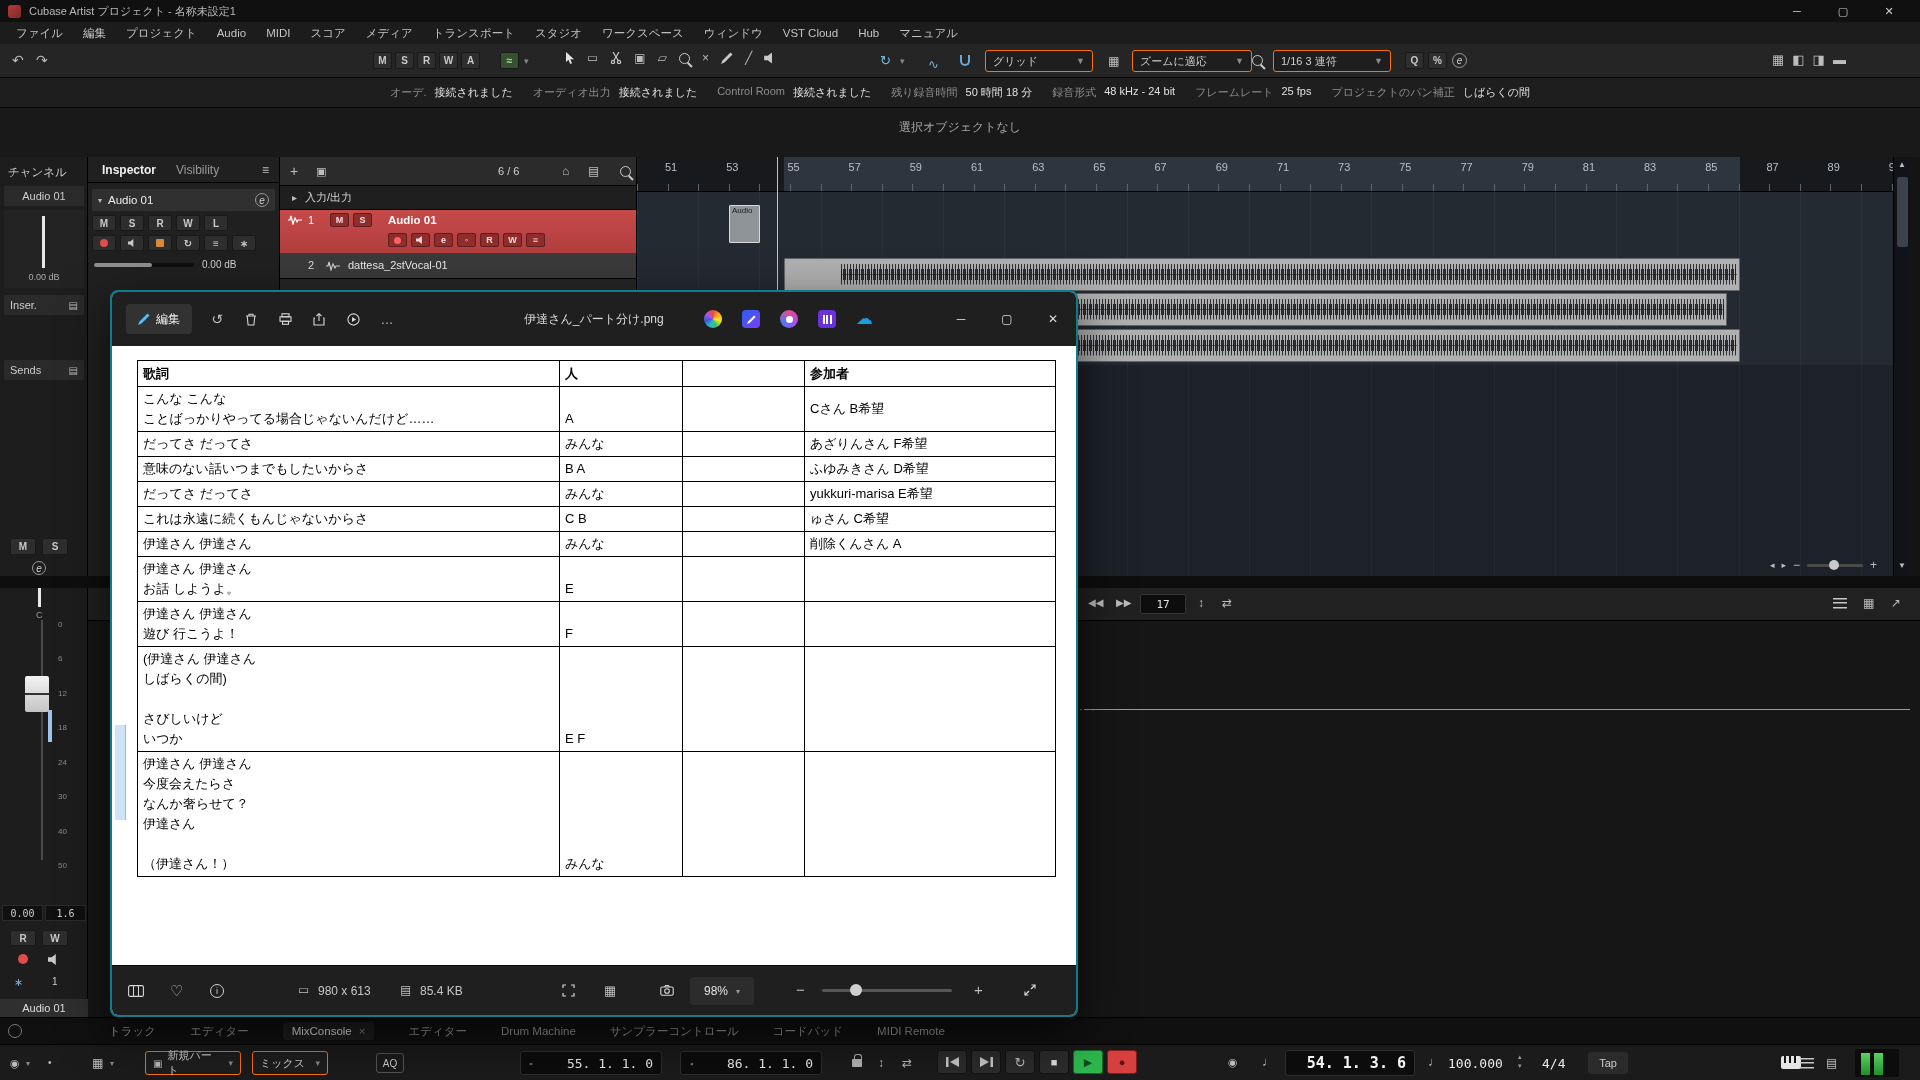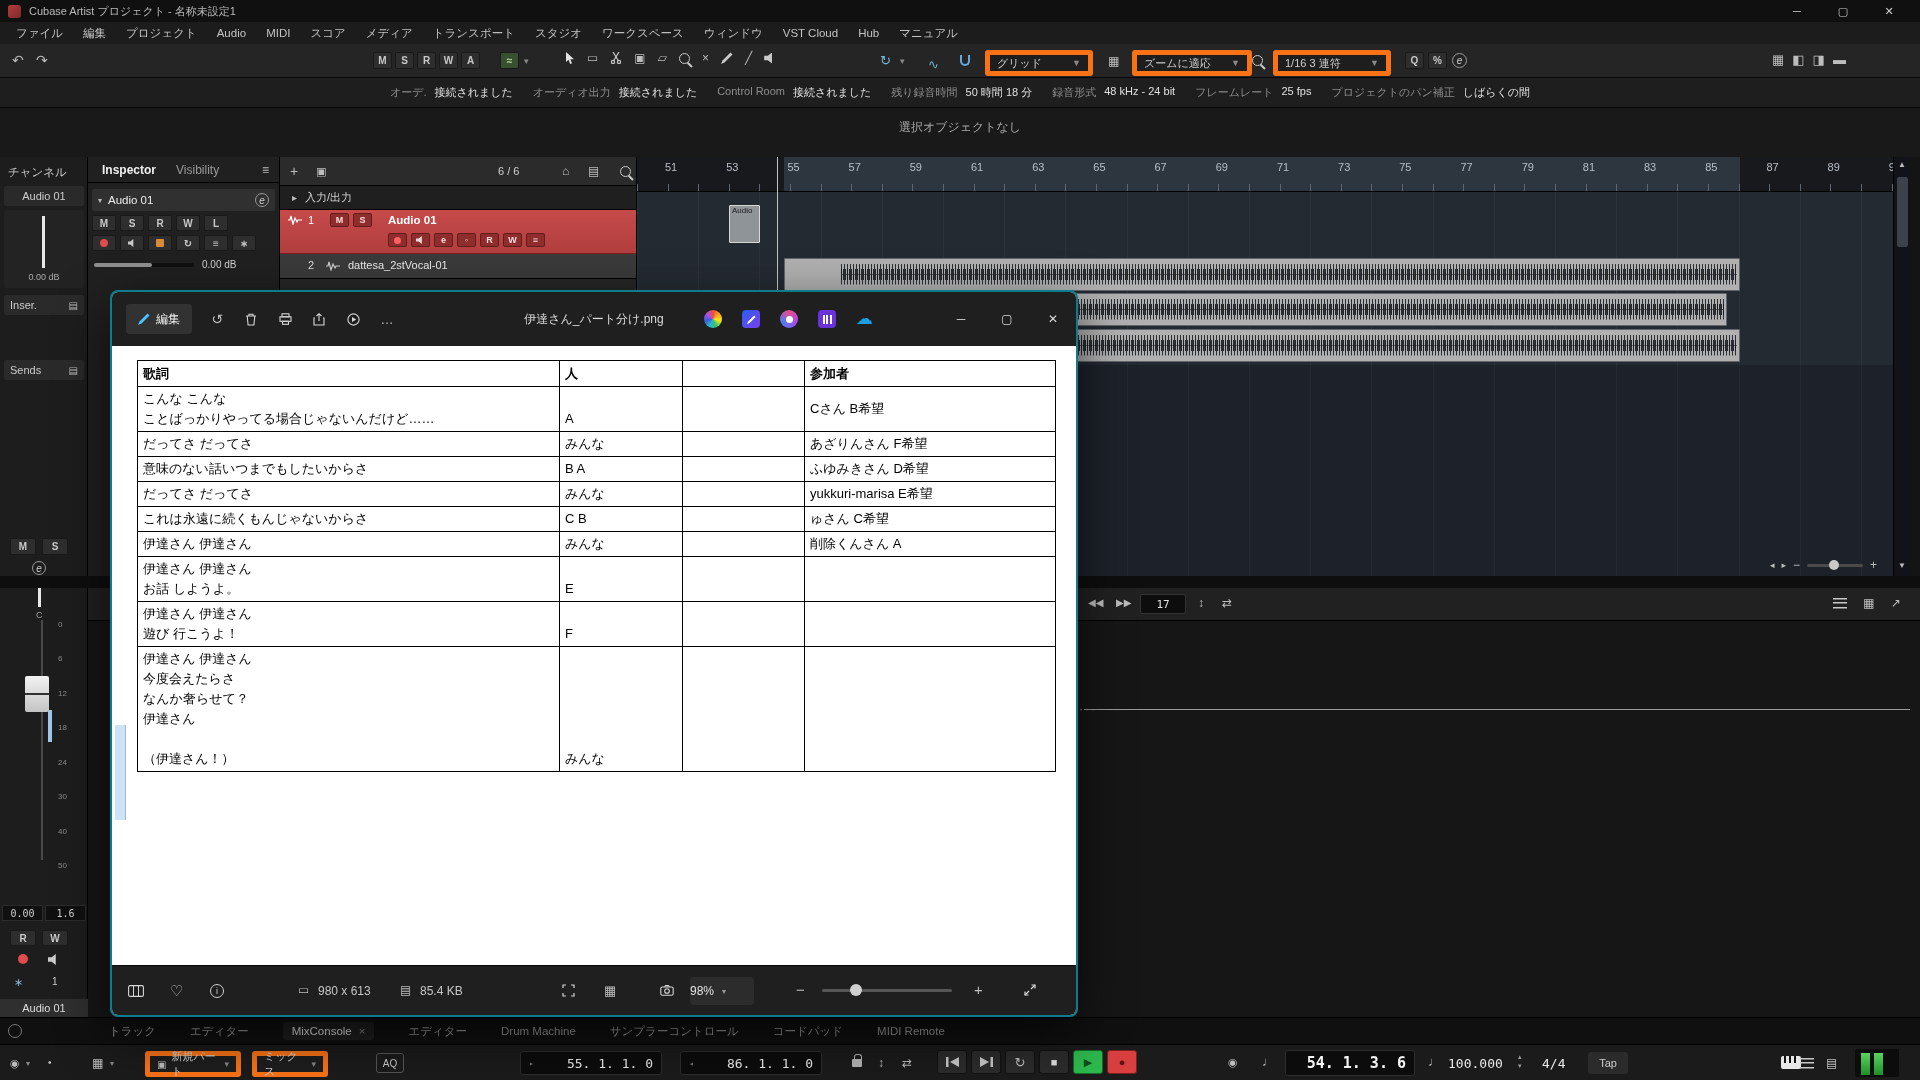--- a/index.html
+++ b/index.html
@@ -2,21 +2,21 @@
 <html><head>
 <meta charset="utf-8">
 <style>
 *{box-sizing:border-box;margin:0;padding:0}
 html,body{width:1920px;height:1080px}
 body{position:relative;overflow:hidden;background:#141414;color:#c6c6c6;font-family:"Liberation Sans","DejaVu Sans",sans-serif;font-size:12px}
 .abs{position:absolute}
 .flex{display:flex;align-items:center}
 .sqbtn{display:inline-flex;align-items:center;justify-content:center;background:#2e2e2e;border:1px solid #191919;border-radius:2px;color:#c8c8c8;font-size:10px;font-weight:bold}
 .icon{display:inline-flex;align-items:center;justify-content:center;color:#bdbdbd}
-.dd{display:flex;align-items:center;background:#1e1e1e;border:5px solid #f97316;border-radius:3px;height:22px;padding:8px 7px;color:#cfcfcf;font-size:11px}
+.dd{display:flex;align-items:center;background:#1e1e1e;border:1px solid #f97316;border-radius:3px;height:22px;padding:8px 7px;color:#cfcfcf;font-size:11px}
 .dd .caret{margin-left:auto;color:#8a8a8a;font-size:9px;padding-left:8px}
 .mono{font-family:"DejaVu Sans Mono","Liberation Mono",monospace}
 
 #titlebar{left:0;top:0;width:1920px;height:22px;background:#101010;display:flex;align-items:center;padding:0 8px;gap:8px}
 #titlebar .t{font-size:11px;color:#b9b9b9}
 #win-controls{margin-left:auto;display:flex}
 #win-controls span{width:46px;text-align:center;font-size:11px;color:#cfcfcf;line-height:22px}
 #menubar{left:0;top:22px;width:1920px;height:22px;background:#1c1c1c;display:flex;align-items:center;padding-left:6px}
 #menubar span{padding:0 10px;font-size:11.5px;color:#c3c3c3;line-height:22px}
 #toolbar{left:0;top:44px;width:1920px;height:34px;background:#252525;border-bottom:1px solid #060606}
@@ -671,20 +671,30 @@
           <td class="par"></td>
         </tr>
           <tr>
           <td class="lyr">伊達さん 伊達さん
 遊び 行こうよ！</td>
           <td class="per">F</td>
           <td></td>
           <td class="par"></td>
         </tr>
           <tr>
+          <td class="lyr">(伊達さん 伊達さん
+しばらくの間)
+
+さびしいけど
+いつか</td>
+          <td class="per">E F</td>
+          <td></td>
+          <td class="par"></td>
+        </tr>
+          <tr>
           <td class="lyr">伊達さん 伊達さん
 今度会えたらさ
 なんか奢らせて？
 伊達さん
 
 （伊達さん！）</td>
           <td class="per">みんな</td>
           <td></td>
           <td class="par"></td>
         </tr>
@@ -710,21 +720,21 @@
           </g>
         </svg></span>
     <span class="abs icon" style="left:492px;top:17px;font-size:13px">▦</span>
     <span class="abs" style="left:548px;top:19px"><svg width="14" height="11" viewBox="0 0 14 11">
           <g stroke="#d6d6d6" stroke-width="1.1" fill="none">
             <rect x="0.8" y="2" width="12.4" height="8.2" rx="1.5"></rect>
             <path d="M4.5 2L5.6 0.6h2.8L9.5 2"></path>
             <circle cx="7" cy="6" r="2.3"></circle>
           </g>
         </svg></span>
-    <span class="abs" style="left:578px;top:11px;width:64px;height:28px;background:#2c2c2c;border-radius:4px;display:inline-flex;align-items:center;justify-content:flex-start;gap:8px;font-size:12px;color:#e3e3e3">
+    <span class="abs" style="left:578px;top:11px;width:64px;height:28px;background:#2c2c2c;border-radius:4px;display:inline-flex;align-items:center;justify-content:center;gap:8px;font-size:12px;color:#e3e3e3">
         <span>98%</span>
         <span style="font-size:8px;color:#9a9a9a">▾</span>
       </span>
     <span class="abs icon" style="left:684px;top:15px;font-size:15px">−</span>
     <span class="abs" style="left:710px;top:23px;width:130px;height:3px;background:#565656;border-radius:2px">
       <span class="abs" style="left:28px;top:-5px;width:12px;height:12px;background:#d0d0d0;border-radius:50%"></span>
     </span>
     <span class="abs icon" style="left:862px;top:15px;font-size:15px">+</span>
     <span class="abs" style="left:912px;top:18px"><svg width="12" height="12" viewBox="0 0 12 12">
           <g stroke="#d6d6d6" stroke-width="1.2" fill="none">

